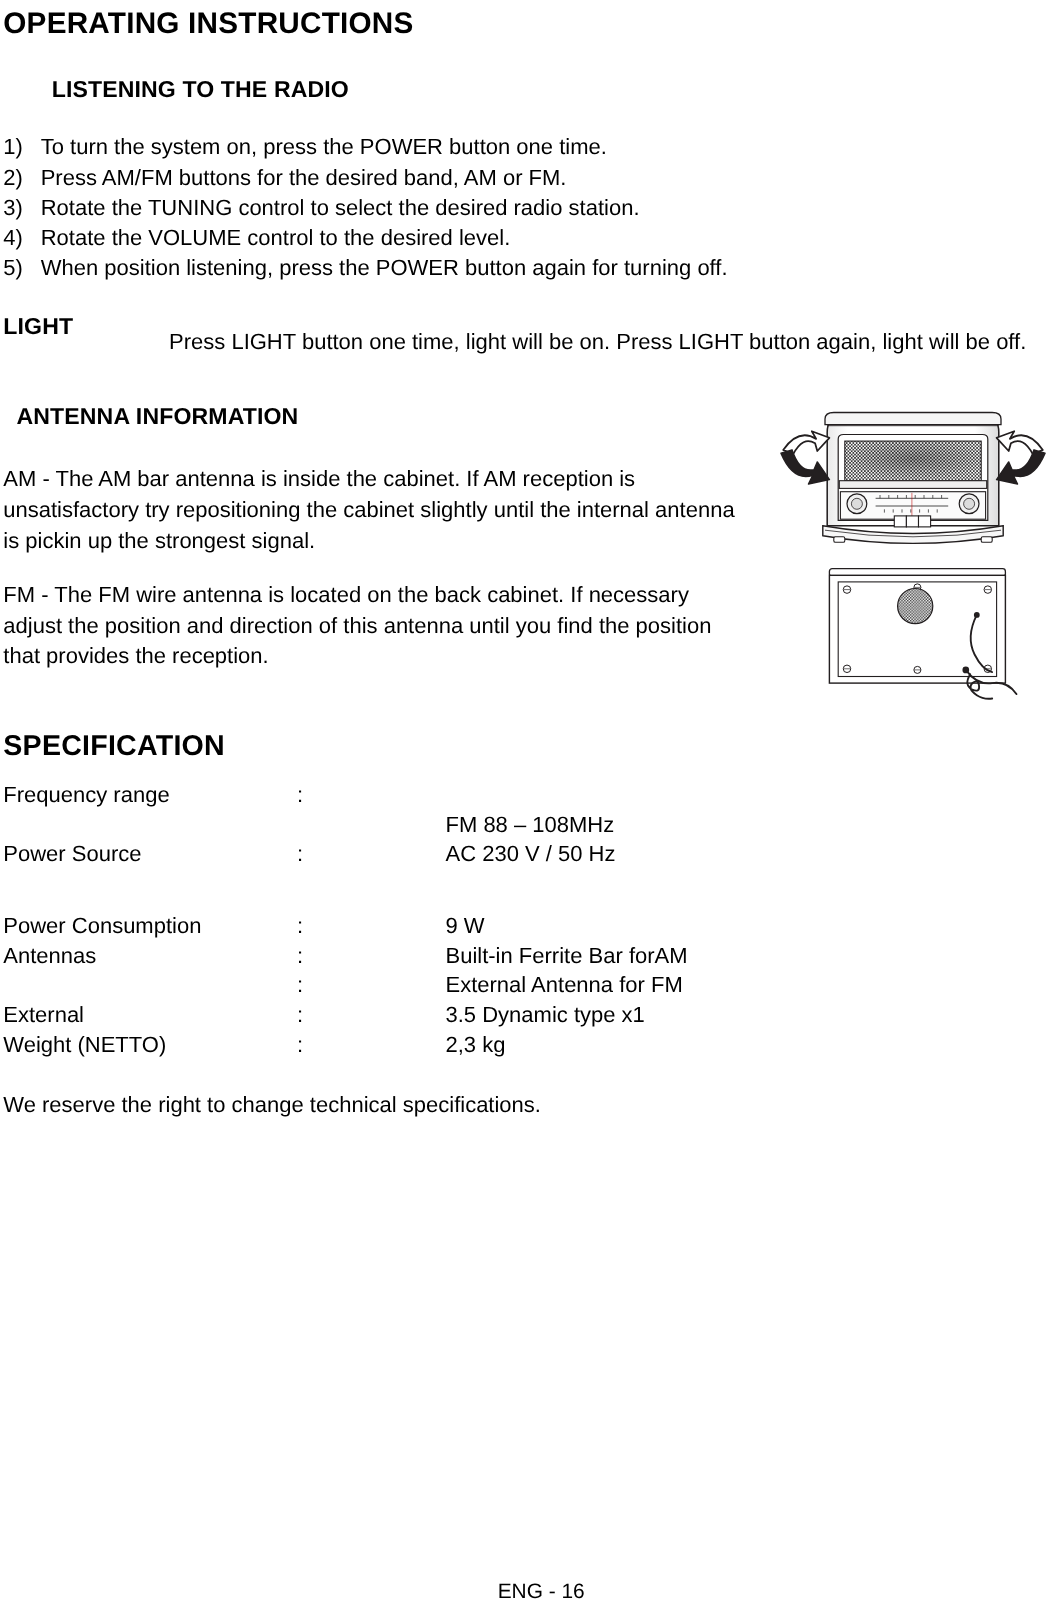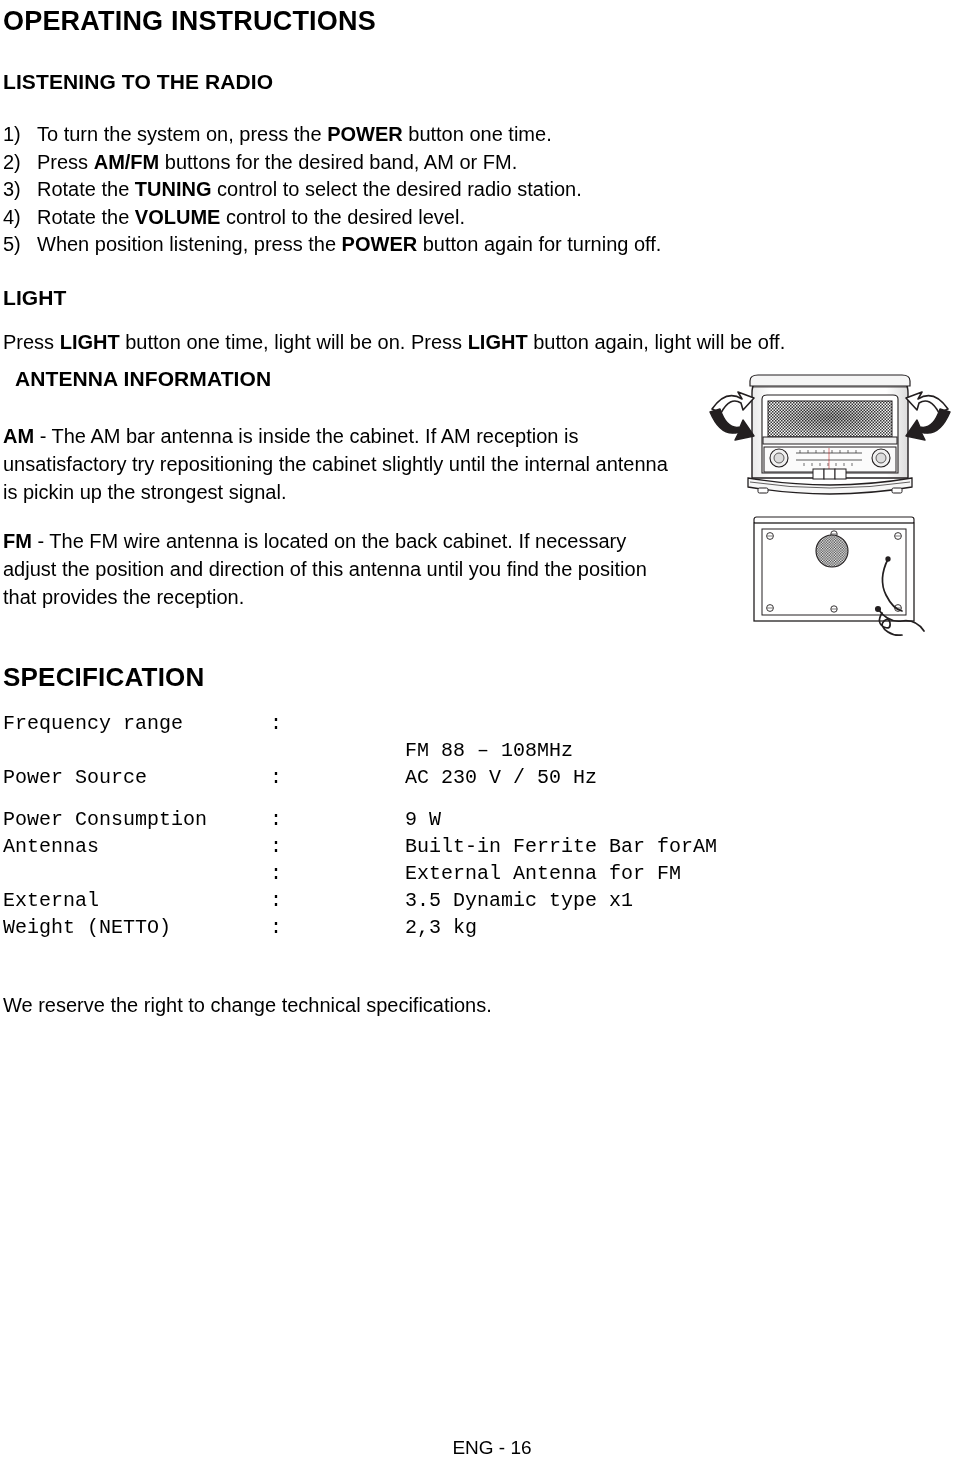--- a/index.html
+++ b/index.html
@@ -59,50 +59,49 @@
     align-items: baseline;
     font-size: 20px;
     line-height: 27.5px;
     white-space: nowrap;
   }
   .step-num {
     width: 34px;
     flex: 0 0 34px;
   }
   .step-txt { flex: 1 1 auto; }
-  b, .bold { font-weight: bold; }
+  b, .bold { font-weight: normal; }
 
   
   .para {
     position: absolute;
     left: 3px;
     font-size: 20px;
     line-height: 28px;
   }
-  #light-para { top: 328px; width: 930px; white-space: nowrap; }
+  #light-para { top: 297px; width: 930px; white-space: nowrap; text-align: right; }
   #am-para   { top: 422px; width: 680px; }
   #fm-para   { top: 527px; width: 680px; }
   #reserve   { top: 991px; width: 700px; font-weight: normal; white-space: nowrap; }
 
   
   .spec {
     position: absolute;
     left: 3px; top: 710px;
     width: 700px;
     font-size: 20px;
   }
   .spec-row {
     display: flex;
     height: 27px;
     align-items: center;
     line-height: 27px;
     white-space: nowrap;
-    font-family: Liberation Mono, monospace;
-  }
-  .spec-row.gap { margin-top: 15px; }
+  }
+  .spec-row.gap { margin-top: 38px; }
   .spec-label { width: 267px; flex: 0 0 267px; }
   .spec-colon { width: 135px; flex: 0 0 135px; }
   .spec-value { flex: 1 1 auto; }
 
   
   .footer {
     position: absolute;
     left: 0; top: 1437px;
     width: 960px;
     text-align: center;
@@ -115,21 +114,21 @@
   #fig-front { left: 700px; top: 363px; width: 260px; height: 148px; }
   #fig-back  { left: 692px; top: 509px; width: 268px; height: 138px; }
 </style>
 </head>
 <body>
 
 <div class="page">
 
   <div class="h-main">OPERATING INSTRUCTIONS</div>
 
-  <div class="h-sec" style="top:70px;">LISTENING TO THE RADIO</div>
+  <div class="h-sec" style="top:70px;margin-left:44px;">LISTENING TO THE RADIO</div>
 
   <div class="steps">
     <div class="step">
       <span class="step-num">1)</span>
       <span class="step-txt"><span>To turn the system on, press the </span><b>POWER</b><span> button one time.</span></span>
     </div>
     <div class="step">
       <span class="step-num">2)</span>
       <span class="step-txt"><span>Press </span><b>AM/FM</b><span> buttons for the desired band, AM or FM.</span></span>
     </div>

